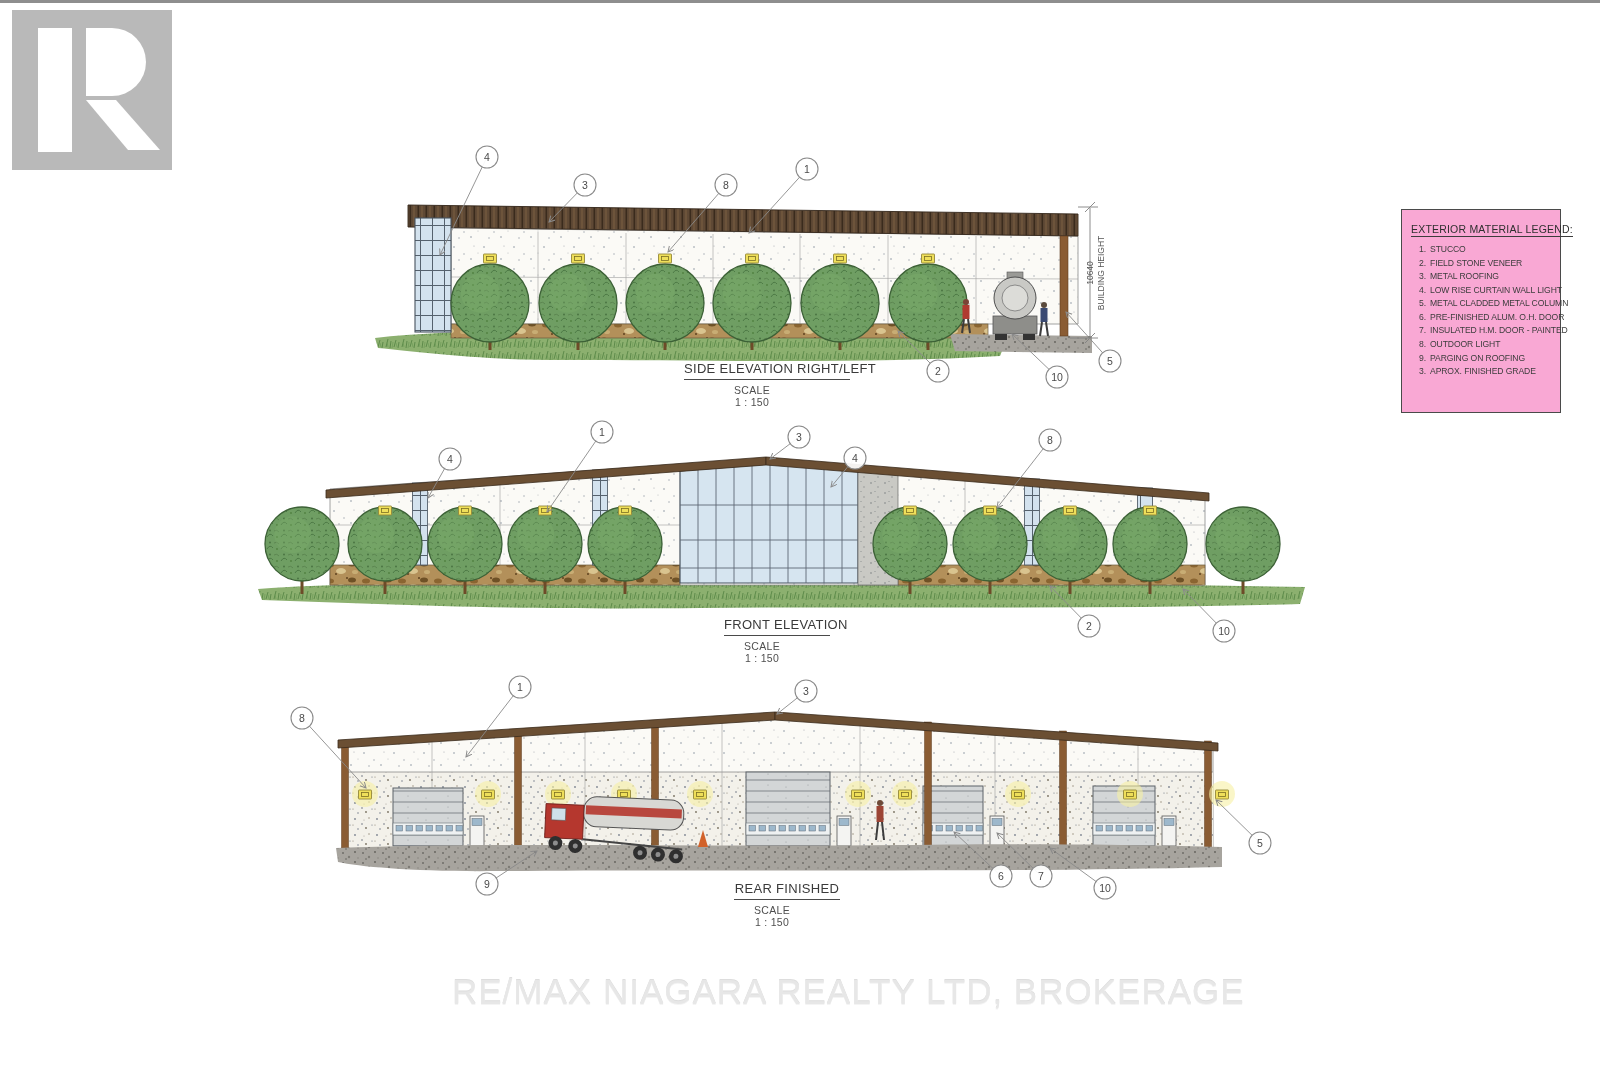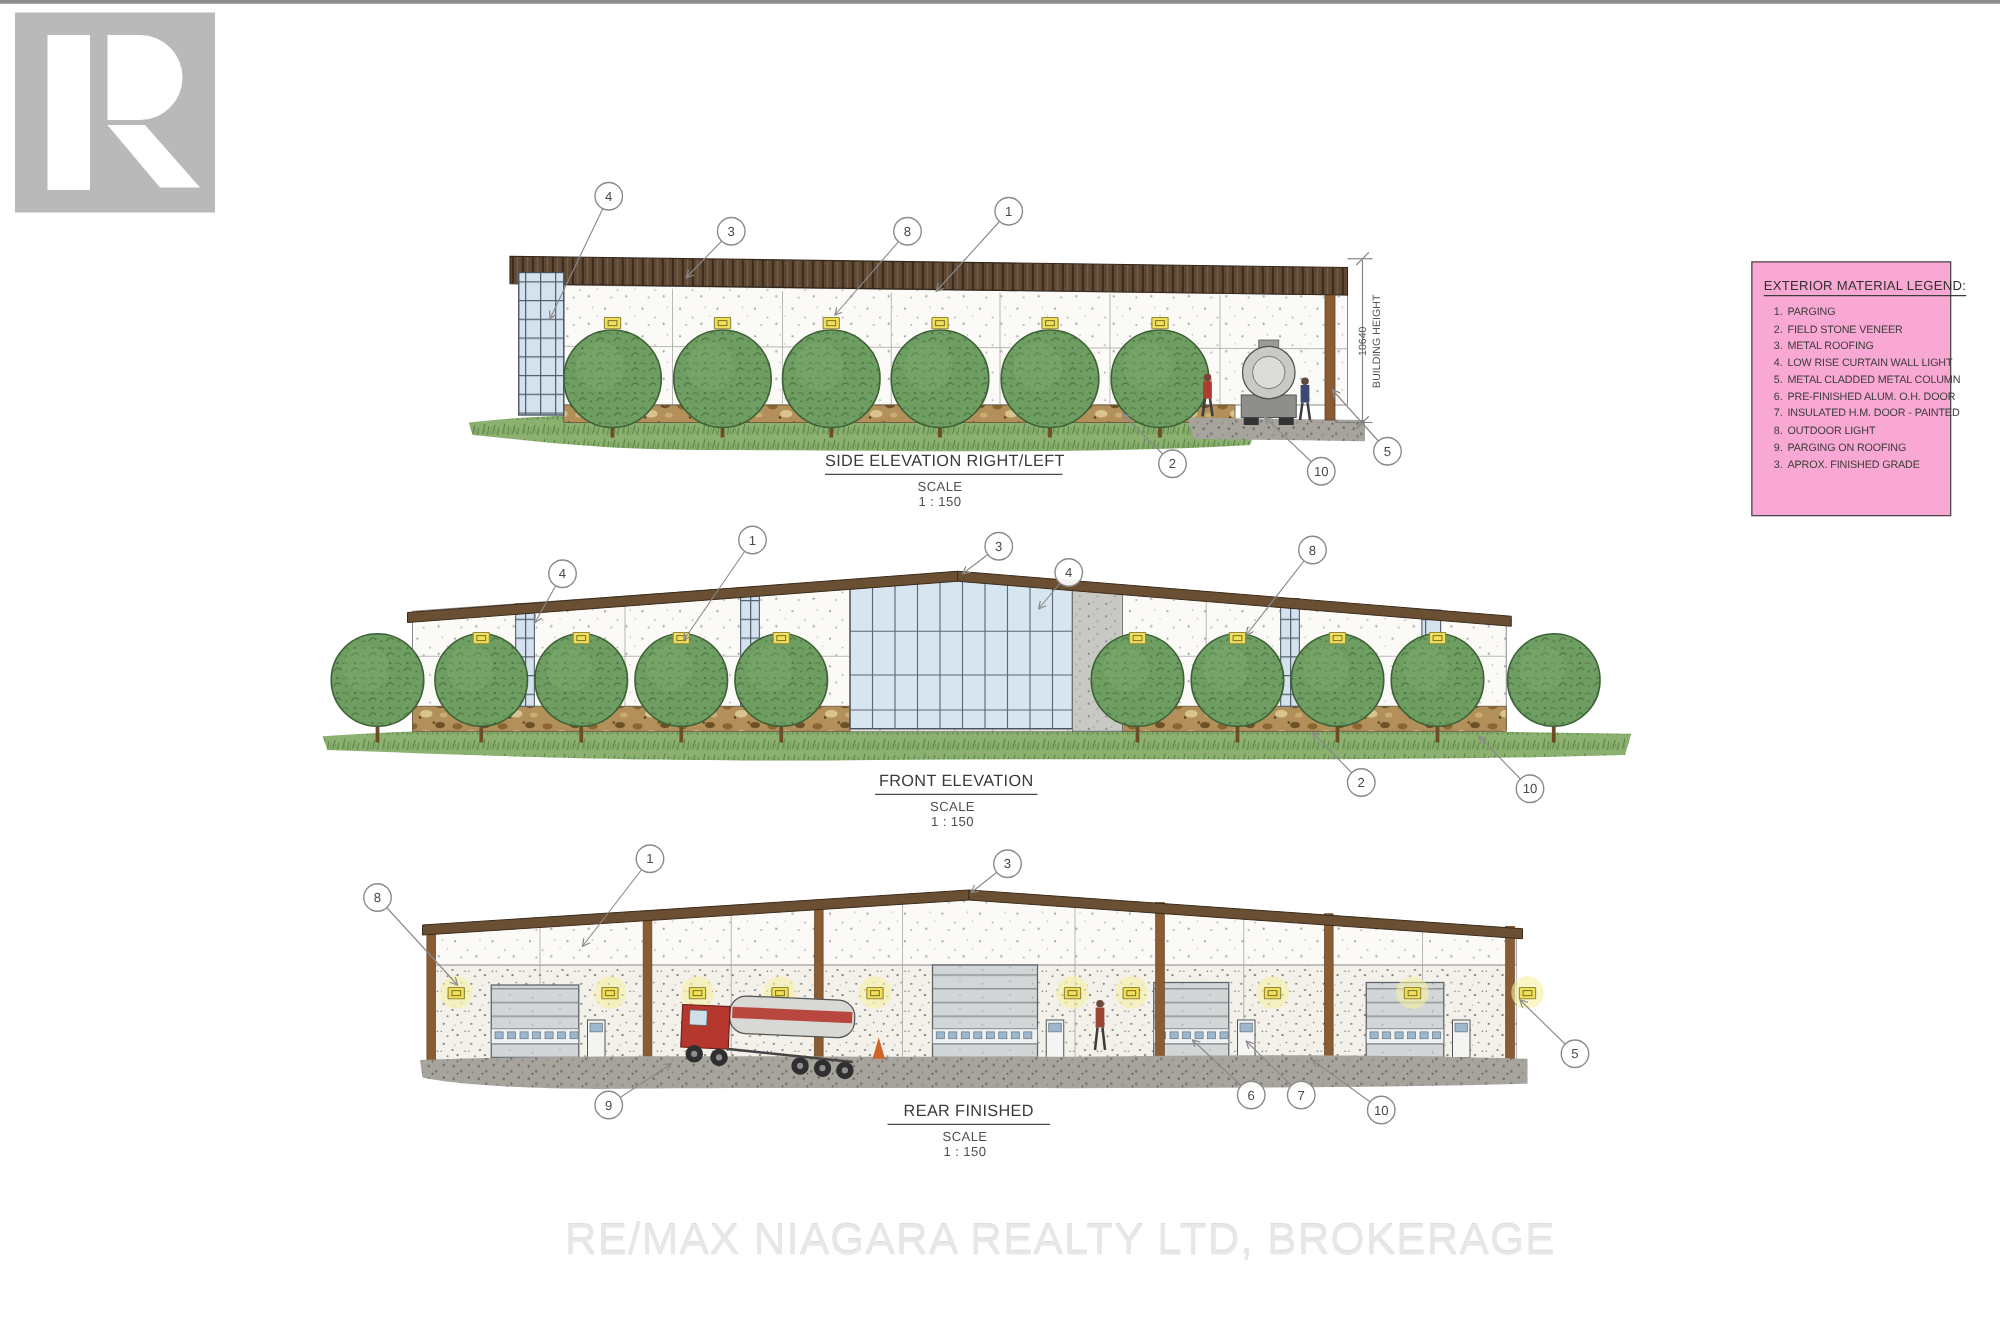--- a/index.html
+++ b/index.html
@@ -9,21 +9,21 @@
   #drawing{position:absolute;left:0;top:0;}
 
   
   .realtor{position:absolute;left:10px;top:8px;width:200px;}
   .realtor-text{margin-top:2px;font-size:31px;color:#b9b9b9;letter-spacing:3px;font-weight:400;}
   .realtor-text sup{font-size:13px;vertical-align:18px;letter-spacing:0;}
 
   
   .caption{position:absolute;text-align:center;color:#3a3a3a;}
   .cap-title{font-size:13px;letter-spacing:.3px;border-bottom:1.2px solid #4a4a4a;
-             padding-bottom:3px;white-space:nowrap;}
+             padding-bottom:3px;white-space:nowrap;margin-left:24px;}
   .cap-scale{display:flex;justify-content:space-between;padding:4px 16px 0 10px;
              font-size:10.5px;color:#4f4f4f;letter-spacing:.3px;flex-direction:column;}
 
   
   .legend{position:absolute;left:1385px;top:209px;width:160px;height:204px;
           border:1.2px solid #4a4a4a;background:#f9a8d4;padding:9px 7px 6px 9px;box-sizing:border-box;margin-left:16px;}
   .legend-title{font-size:10.5px;color:#2f2f2f;letter-spacing:.2px;border-bottom:1px solid #3c3c3c;
                 display:inline-block;padding-bottom:1px;margin-bottom:6px;white-space:nowrap;}
   .lg-row{display:flex;font-size:8.6px;color:#3c3c3c;line-height:1.58;letter-spacing:-.1px;white-space:nowrap;}
   .lg-num{width:15px;text-align:right;margin-right:4px;flex:0 0 auto;}
@@ -662,21 +662,21 @@
       <span>SCALE</span>
       <span>1 : 150</span>
     </div>
   </div>
 
   <div class="legend">
     <div class="legend-title">EXTERIOR MATERIAL LEGEND:</div>
     <div id="legend-list">
         <div class="lg-row">
           <span class="lg-num">1.</span>
-          <span>PARGING</span>
+          <span>STUCCO</span>
         </div>
         <div class="lg-row">
           <span class="lg-num">2.</span>
           <span>FIELD STONE VENEER</span>
         </div>
         <div class="lg-row">
           <span class="lg-num">3.</span>
           <span>METAL ROOFING</span>
         </div>
         <div class="lg-row">

